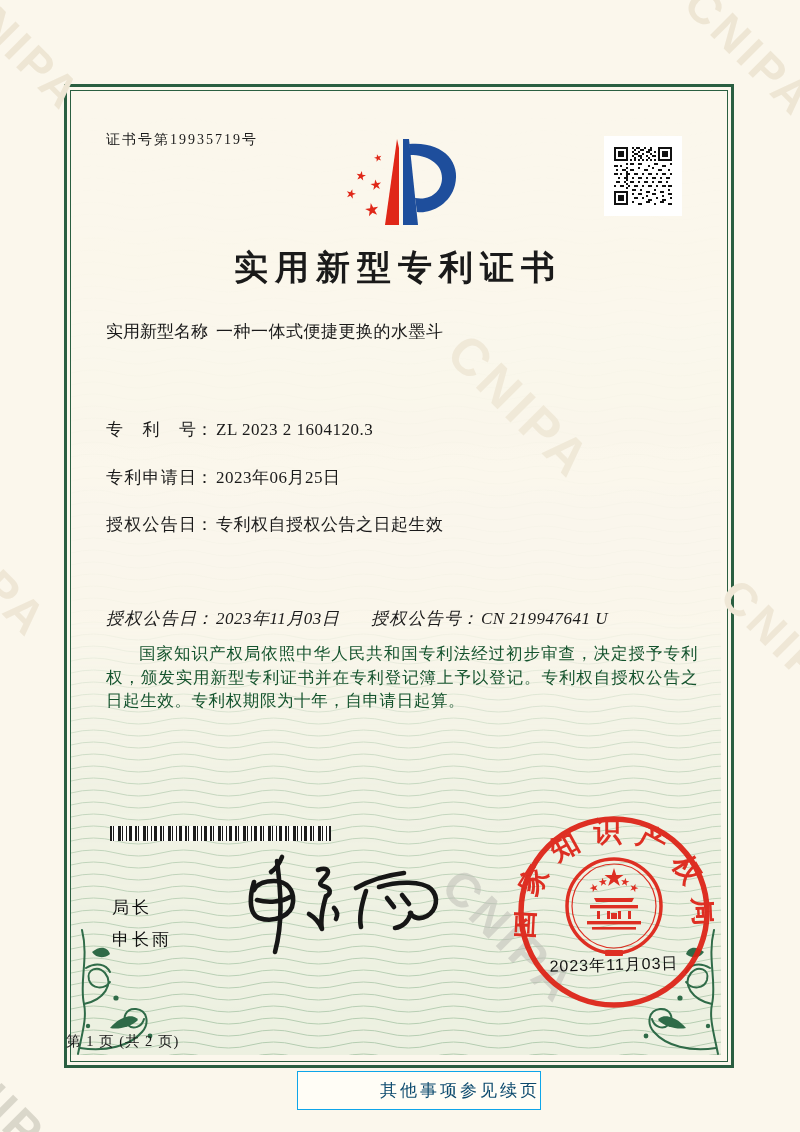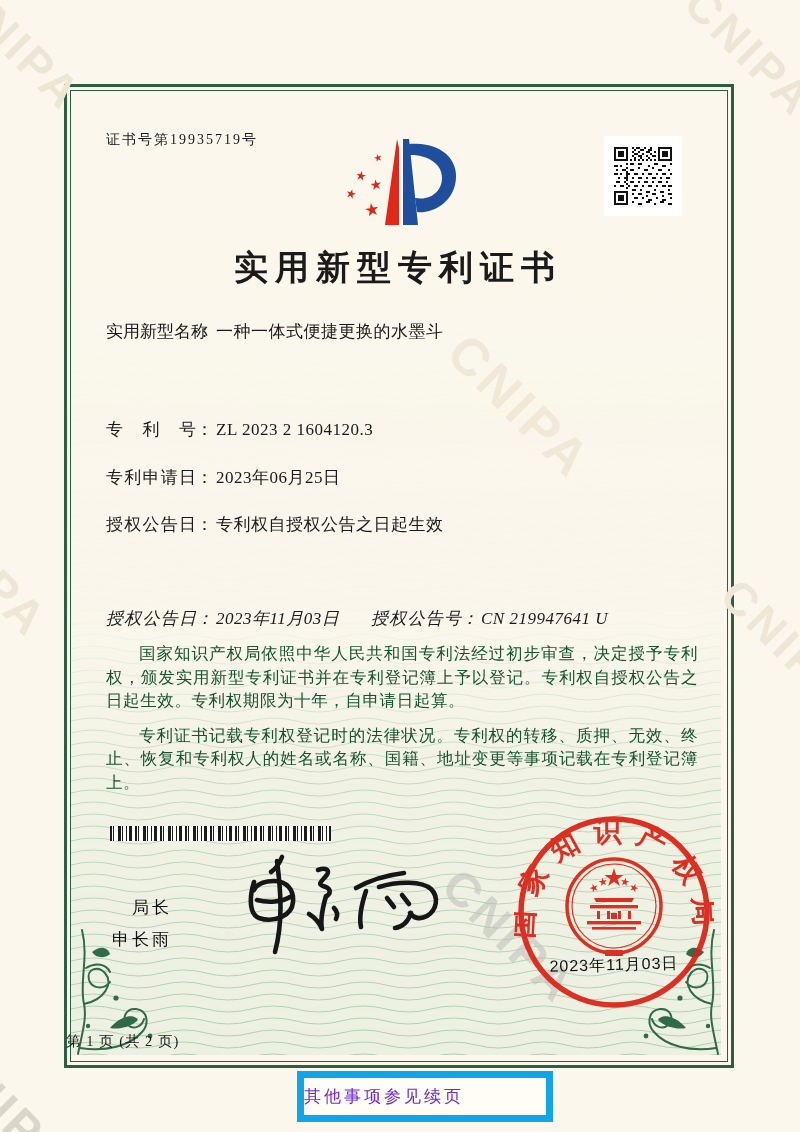--- a/index.html
+++ b/index.html
@@ -56,22 +56,22 @@
   .sig-svg { left:230px; top:848px; }
   .seal { left:514px; top:812px; width:200px; height:200px; }
   .seal-date {
     position:absolute; left:0; top:143px; width:100%; text-align:center;
     font-family:"Liberation Sans", sans-serif; font-size:16px; color:#121212;
     letter-spacing:1px; transform:rotate(-1.5deg); z-index:4;
   }
   .page-info { left:66px; top:1032px; width:664px; font-size:14.5px; letter-spacing:1px; }
   .cont-box {
     left:297px; top:1071px; width:242px; height:37px; background:#fffdf6;
-    border:7px solid #0ea5e9; display:flex; align-items:center; justify-content:flex-start;
-    font-size:17px; letter-spacing:3px; z-index:3; position:absolute; color:#6d28d9;
+    border:1px solid #0ea5e9; display:flex; align-items:center; justify-content:flex-end;
+    font-size:17px; letter-spacing:3px; z-index:3; position:absolute; color:#0c4a6e;
   }
 </style>
 </head>
 <body>
 
 <div class="page">
 
   <div class="wm" style="left:-20px; top:-30px; font-size:46px; color:#eee6d4;">CNIPA</div>
   <div class="wm" style="left:712px; top:-24px; font-size:46px; color:#eee6d4;">CNIPA</div>
   <div class="wm" style="left:478px; top:322px; font-size:52px; color:#f0e9d8;">CNIPA</div>
@@ -185,26 +185,25 @@
   </div>
   <div class="fld" style="top:513px;">
     <span class="lbl">授权公告日</span><span class="col">：</span><span class="val">专利权自授权公告之日起生效</span>
   </div>
   <div class="fld" style="top:607px;font-style:italic;">
     <span class="lbl">授权公告日</span><span class="col">：</span><span class="val val-fixed">2023年11月03日</span><span class="lbl2">授权公告号</span><span class="col">：</span><span class="val">CN 219947641 U</span>
   </div>
 
   <div class="content-z body-text">
     <p>国家知识产权局依照中华人民共和国专利法经过初步审查，决定授予专利权，颁发实用新型专利证书并在专利登记簿上予以登记。专利权自授权公告之日起生效。专利权期限为十年，自申请日起算。</p>
-    <p>专利证书记载专利权登记时的法律状况。专利权的转移、质押、无效、终止、恢复和专利权人的姓名或名称、国籍、地址变更等事项记载在专利登记簿上。</p>
   </div>
 
   <div class="content-z barcode"></div>
 
-  <div class="content-z signer" style="top:896px;margin-left:20px;">局长</div>
+  <div class="content-z signer" style="top:896px;">局长</div>
   <div class="content-z signer" style="top:928px;">申长雨</div>
 
   <svg class="content-z sig-svg" width="228" height="112" viewBox="0 0 228 112">
     <g stroke="#161616" stroke-width="4.6" fill="none" stroke-linecap="round" stroke-linejoin="round">
       <path d="M52,9 C50,14 47,20 41,24"></path>
       <path d="M47,13 C51,44 53,74 45,104"></path>
       <path d="M24,34 C18,54 21,67 29,70 C44,75 62,68 63,54 C64,42 57,33 44,33 C35,33 27,36 24,42"></path>
       <path d="M27,52 C38,55 52,54 60,49"></path>
       <path d="M88,22 C96,19 101,22 96,28 C92,33 87,36 93,38 C100,40 102,44 97,48"></path>
       <path d="M96,48 C92,62 90,72 92,81 C89,74 84,69 79,66"></path>

